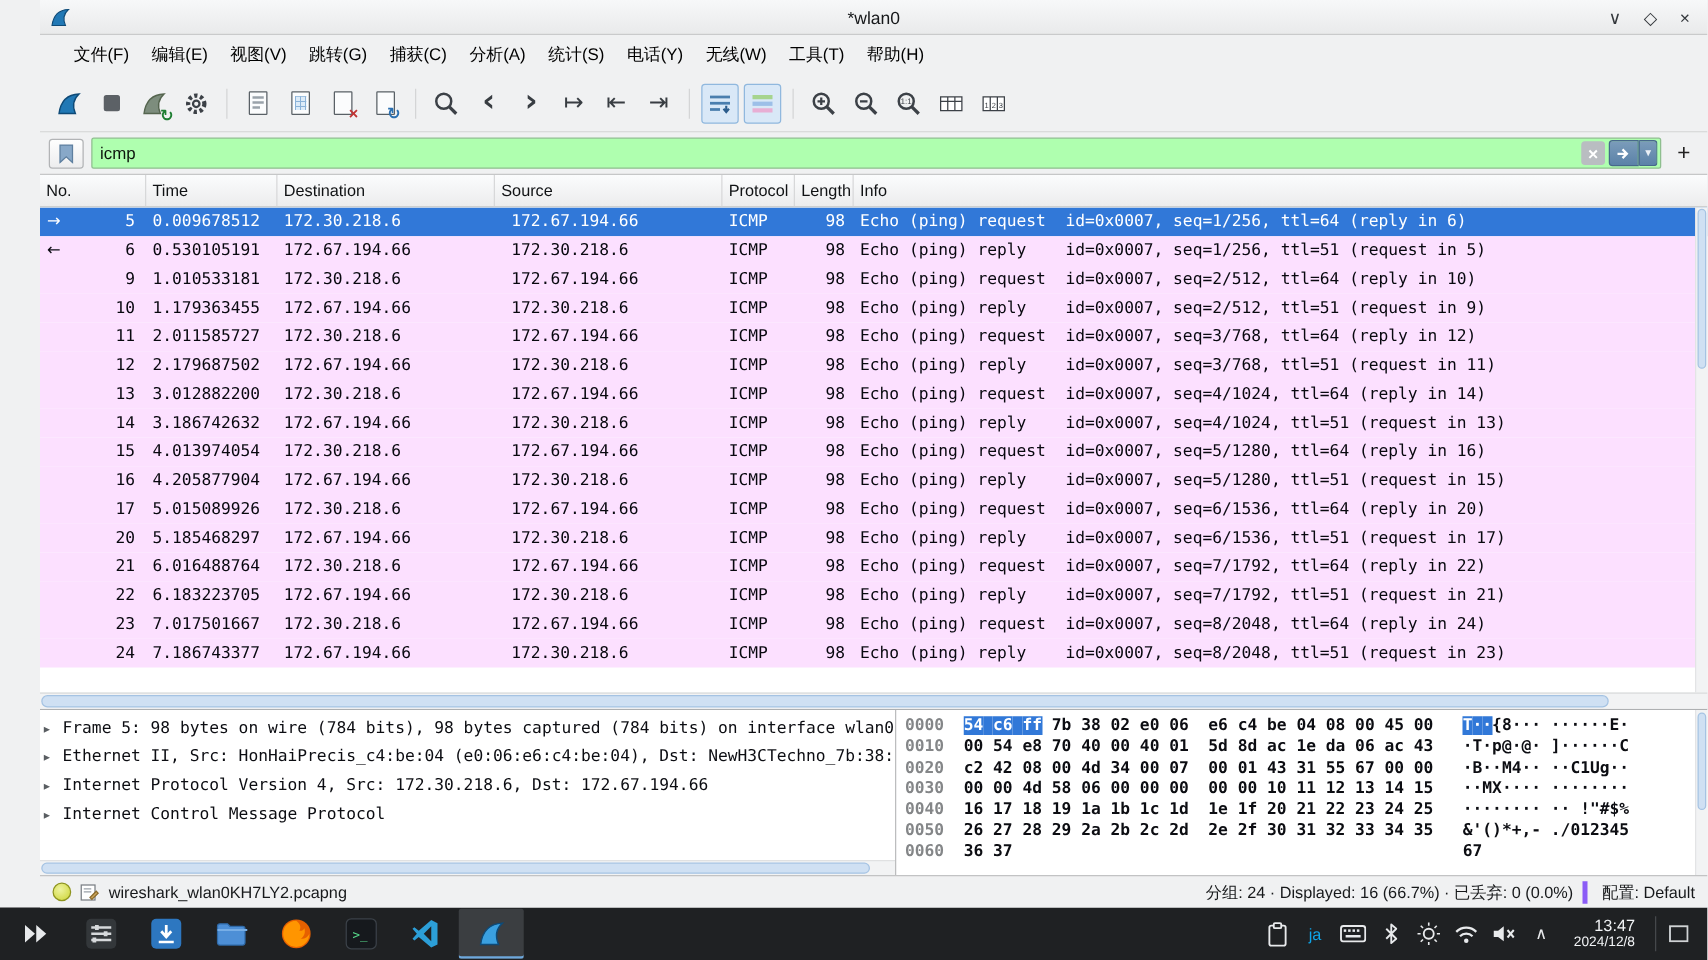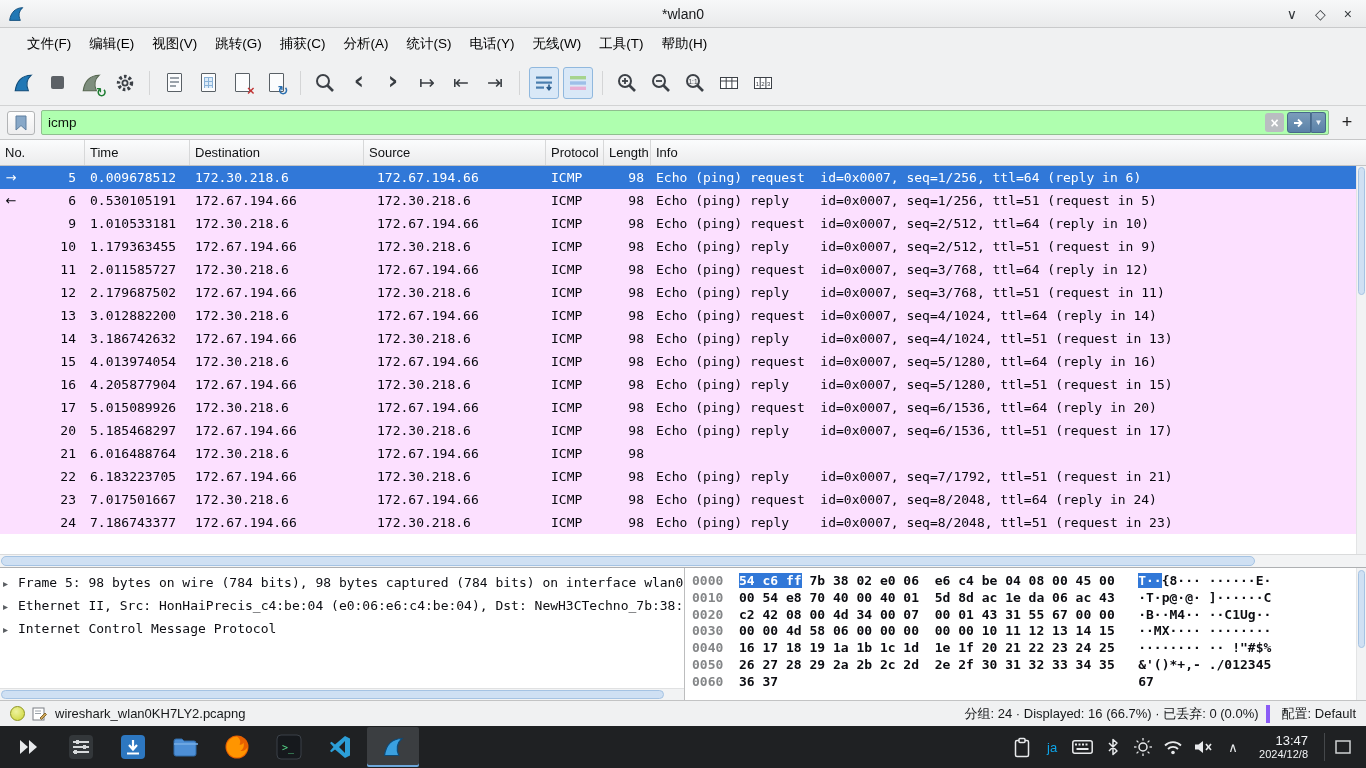--- a/index.html
+++ b/index.html
@@ -1,19 +1,19 @@
 <!DOCTYPE html>
 <html><head>
 <meta charset="utf-8">
 <style>
   * { box-sizing: border-box; margin: 0; padding: 0; }
   html,body { width:1366px; height:768px; overflow:hidden; }
   body { font-family:"Liberation Sans","DejaVu Sans",sans-serif; background:#f0f1f2; }
 
-  .window { height:726px; display:flex; flex-direction:column; background:#f0f1f2; }
+  .window { height:726px; display:flex; flex-direction:column; background:#f0f1f2;margin-left:32px; }
 
   
   .titlebar { height:28px; flex:none; display:flex; align-items:center; position:relative;
               background:linear-gradient(#f7f8f9,#e9eaeb); border-bottom:1px solid #c9cacb; }
   .app-ico { margin-left:7px; display:flex; }
   .title-text { position:absolute; left:200px; right:200px; text-align:center; font-size:14px; color:#16181a; }
   .tb-btns { margin-left:auto; display:flex; align-items:center; gap:18px; padding-right:14px; z-index:2; }
   .tb-btn { font-size:14px; color:#34383c; line-height:1; }
 
   
@@ -458,20 +458,21 @@
           <div class="pcell len" style="width: 47px;">98</div>
           <div class="pcell info">Echo (ping) reply    id=0x0007, seq=6/1536, ttl=51 (request in 17)</div>
         </div>
         <div class="pkt-row">
           <div class="pcell num" style="width: 85px;"><span class="marker"></span><span class="nval">21</span></div>
           <div class="pcell" style="width: 105px;">6.016488764</div>
           <div class="pcell" style="width: 182px;">172.30.218.6</div>
           <div class="pcell" style="width: 174px;">172.67.194.66</div>
           <div class="pcell" style="width: 58px;">ICMP</div>
           <div class="pcell len" style="width: 47px;">98</div>
+          <div class="pcell info">Echo (ping) request  id=0x0007, seq=7/1792, ttl=64 (reply in 22)</div>
         </div>
         <div class="pkt-row">
           <div class="pcell num" style="width: 85px;"><span class="marker"></span><span class="nval">22</span></div>
           <div class="pcell" style="width: 105px;">6.183223705</div>
           <div class="pcell" style="width: 182px;">172.67.194.66</div>
           <div class="pcell" style="width: 174px;">172.30.218.6</div>
           <div class="pcell" style="width: 58px;">ICMP</div>
           <div class="pcell len" style="width: 47px;">98</div>
           <div class="pcell info">Echo (ping) reply    id=0x0007, seq=7/1792, ttl=51 (request in 21)</div>
         </div>
@@ -501,20 +502,21 @@
 
   <div class="hscroll">
     <div class="sc-handle" id="list-hscroll-handle"></div>
   </div>
 
   <div class="detail-area">
     <div class="detail-pane">
       <div id="detail-lines">
           <div class="detail-line"><span class="expander">▸</span><span>Frame 5: 98 bytes on wire (784 bits), 98 bytes captured (784 bits) on interface wlan0, id 0</span></div>
           <div class="detail-line"><span class="expander">▸</span><span>Ethernet II, Src: HonHaiPrecis_c4:be:04 (e0:06:e6:c4:be:04), Dst: NewH3CTechno_7b:38:02 (54:c6:ff:7b:38:02)</span></div>
+          <div class="detail-line"><span class="expander">▸</span><span>Internet Protocol Version 4, Src: 172.30.218.6, Dst: 172.67.194.66</span></div>
           <div class="detail-line"><span class="expander">▸</span><span>Internet Control Message Protocol</span></div>
         </div>
       <div class="detail-hscroll">
         <div class="sc-handle"></div>
       </div>
     </div>
     <div class="hex-pane">
       <div id="hex-lines">
           <div class="hex-line"><span class="hex-offset">0000</span>  <span class="hl">54</span><span class="hl"> </span><span class="hl">c6</span><span class="hl"> </span><span class="hl">ff</span><span> </span><span>7b</span><span> </span><span>38</span><span> </span><span>02</span><span> </span><span>e0</span><span> </span><span>06</span><span>  </span><span>e6</span><span> </span><span>c4</span><span> </span><span>be</span><span> </span><span>04</span><span> </span><span>08</span><span> </span><span>00</span><span> </span><span>45</span><span> </span><span>00</span>   <span class="hl">T</span><span class="hl">·</span><span class="hl">·</span><span>{</span><span>8</span><span>·</span><span>·</span><span>·</span> <span>·</span><span>·</span><span>·</span><span>·</span><span>·</span><span>·</span><span>E</span><span>·</span></div>
           <div class="hex-line"><span class="hex-offset">0010</span>  <span>00</span><span> </span><span>54</span><span> </span><span>e8</span><span> </span><span>70</span><span> </span><span>40</span><span> </span><span>00</span><span> </span><span>40</span><span> </span><span>01</span><span>  </span><span>5d</span><span> </span><span>8d</span><span> </span><span>ac</span><span> </span><span>1e</span><span> </span><span>da</span><span> </span><span>06</span><span> </span><span>ac</span><span> </span><span>43</span>   <span>·</span><span>T</span><span>·</span><span>p</span><span>@</span><span>·</span><span>@</span><span>·</span> <span>]</span><span>·</span><span>·</span><span>·</span><span>·</span><span>·</span><span>·</span><span>C</span></div>

